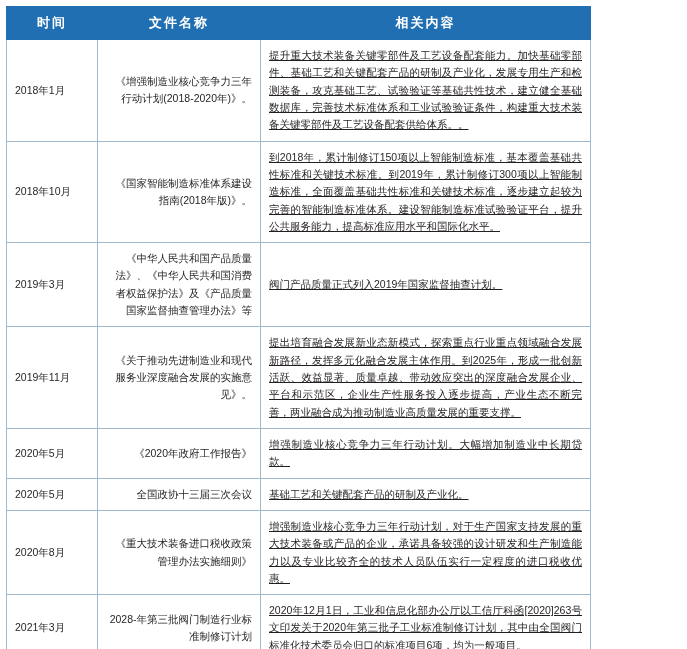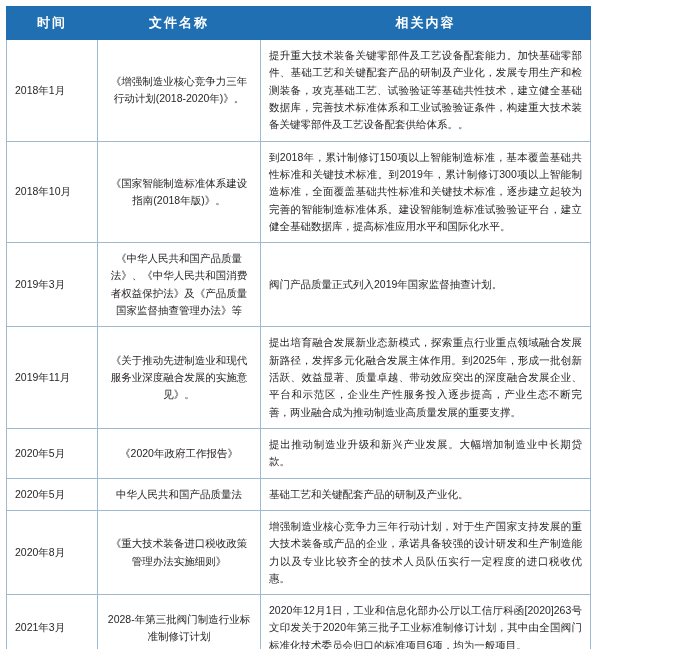--- a/index.html
+++ b/index.html
@@ -43,26 +43,27 @@
     line-height: 1.65;
   }
   td.col-time {
     text-align: left;
     width: 88px;
     font-size: 10.5px;
     white-space: nowrap;
   }
   td.col-doc {
     width: 160px;
-    text-align: center;
+    text-align: right;
     font-size: 10.5px;
   }
   td.col-content {
     text-align: justify;
     font-size: 10.5px;
+    text-decoration: underline;
   }
   th.th-time { width: 88px; }
   th.th-doc  { width: 160px; }
 </style>
 </head>
 <body>
 
 <div class="table-wrap">
   <table class="policy-table">
     <thead>
@@ -74,40 +75,40 @@
     </thead>
     <tbody>
       <tr>
         <td class="col-time">2018年1月</td>
         <td class="col-doc">《增强制造业核心竞争力三年行动计划(2018-2020年)》。</td>
         <td class="col-content">提升重大技术装备关键零部件及工艺设备配套能力。加快基础零部件、基础工艺和关键配套产品的研制及产业化，发展专用生产和检测装备，攻克基础工艺、试验验证等基础共性技术，建立健全基础数据库，完善技术标准体系和工业试验验证条件，构建重大技术装备关键零部件及工艺设备配套供给体系。。</td>
       </tr>
       <tr>
         <td class="col-time">2018年10月</td>
         <td class="col-doc">《国家智能制造标准体系建设指南(2018年版)》。</td>
-        <td class="col-content">到2018年，累计制修订150项以上智能制造标准，基本覆盖基础共性标准和关键技术标准。到2019年，累计制修订300项以上智能制造标准，全面覆盖基础共性标准和关键技术标准，逐步建立起较为完善的智能制造标准体系。建设智能制造标准试验验证平台，建立健全基础数据库，提高标准应用水平和国际化水平。</td>
+        <td class="col-content">到2018年，累计制修订150项以上智能制造标准，基本覆盖基础共性标准和关键技术标准。到2019年，累计制修订300项以上智能制造标准，全面覆盖基础共性标准和关键技术标准，逐步建立起较为完善的智能制造标准体系。建设智能制造标准试验验证平台，提升公共服务能力，提高标准应用水平和国际化水平。</td>
       </tr>
       <tr>
         <td class="col-time">2019年3月</td>
         <td class="col-doc">《中华人民共和国产品质量法》、《中华人民共和国消费者权益保护法》及《产品质量国家监督抽查管理办法》等</td>
         <td class="col-content">阀门产品质量正式列入2019年国家监督抽查计划。</td>
       </tr>
       <tr>
         <td class="col-time">2019年11月</td>
         <td class="col-doc">《关于推动先进制造业和现代服务业深度融合发展的实施意见》。</td>
         <td class="col-content">提出培育融合发展新业态新模式，探索重点行业重点领域融合发展新路径，发挥多元化融合发展主体作用。到2025年，形成一批创新活跃、效益显著、质量卓越、带动效应突出的深度融合发展企业、平台和示范区，企业生产性服务投入逐步提高，产业生态不断完善，两业融合成为推动制造业高质量发展的重要支撑。</td>
       </tr>
       <tr>
         <td class="col-time">2020年5月</td>
         <td class="col-doc">《2020年政府工作报告》</td>
-        <td class="col-content">提出推动制造业升级和新兴产业发展。大幅增加制造业中长期贷款。</td>
+        <td class="col-content">增强制造业核心竞争力三年行动计划。大幅增加制造业中长期贷款。</td>
       </tr>
       <tr>
         <td class="col-time">2020年5月</td>
-        <td class="col-doc">中华人民共和国产品质量法</td>
+        <td class="col-doc">全国政协十三届三次会议</td>
         <td class="col-content">基础工艺和关键配套产品的研制及产业化。</td>
       </tr>
       <tr>
         <td class="col-time">2020年8月</td>
         <td class="col-doc">《重大技术装备进口税收政策管理办法实施细则》</td>
         <td class="col-content">增强制造业核心竞争力三年行动计划，对于生产国家支持发展的重大技术装备或产品的企业，承诺具备较强的设计研发和生产制造能力以及专业比较齐全的技术人员队伍实行一定程度的进口税收优惠。</td>
       </tr>
       <tr>
         <td class="col-time">2021年3月</td>
         <td class="col-doc">2028-年第三批阀门制造行业标准制修订计划</td>

